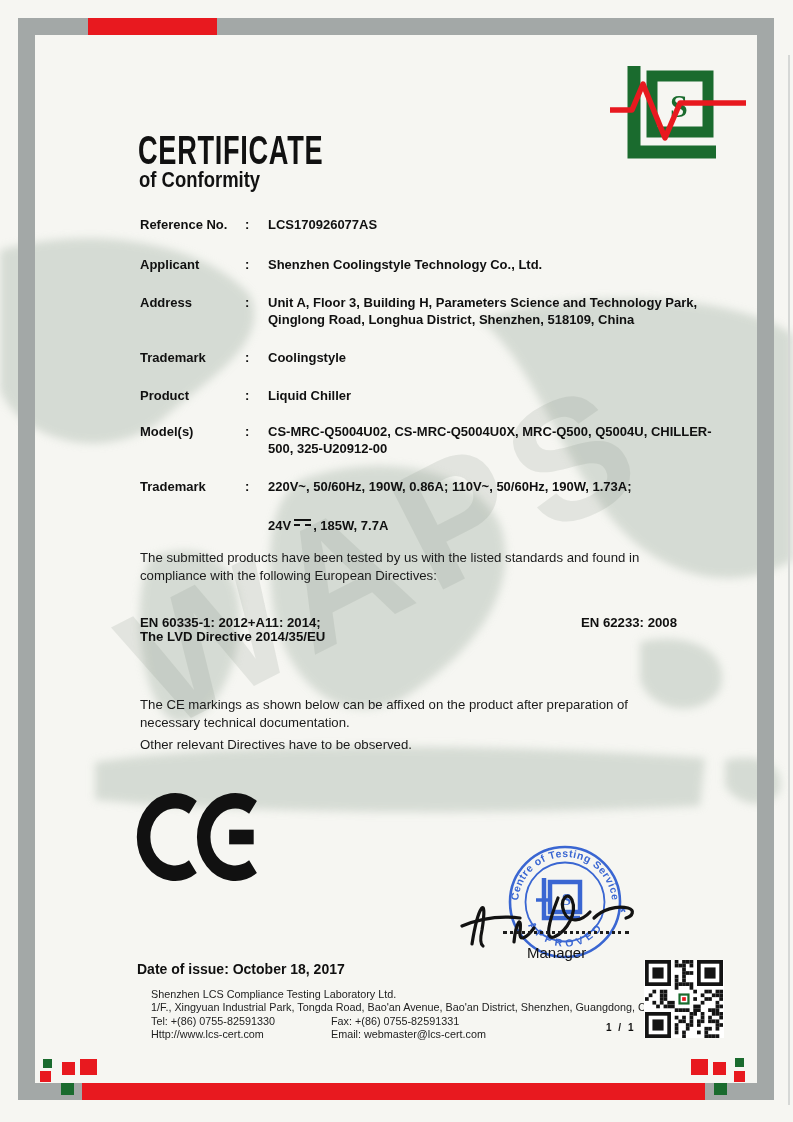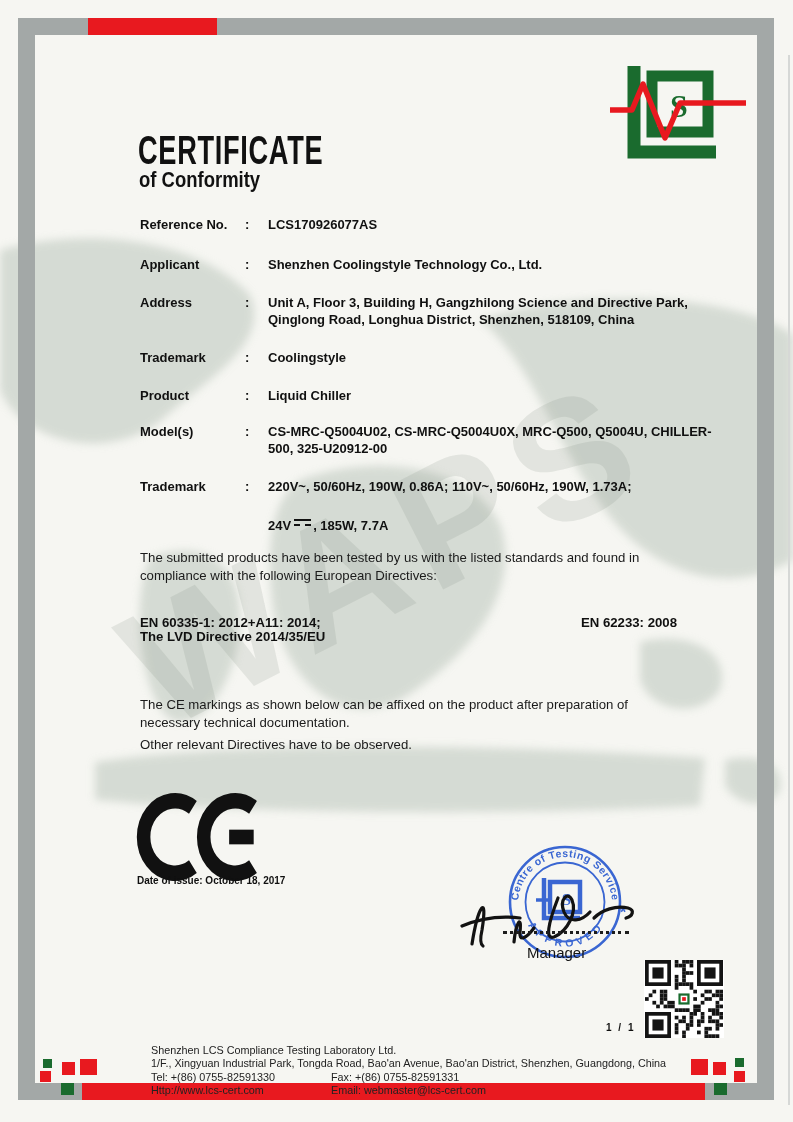--- a/index.html
+++ b/index.html
@@ -48,28 +48,28 @@
   .dc-symbol{display:inline-block; width:17px; height:10px; border-top:2.5px solid #111;
     position:relative; margin:0 2px 0 3px; vertical-align:-1px;}
   .dc-symbol::after{content:""; position:absolute; left:0; top:2.5px; width:100%;
     border-top:2.5px dashed #111;}
   
   .para{position:absolute; left:140px; width:532px; font-size:13.2px; line-height:17.5px; color:#1b1b1b;}
   .bold{font-weight:bold; color:#101010;margin-top:36px;}
   .standards-row{position:absolute; left:140px; width:537px; display:flex;
     justify-content:space-between; font-size:13.2px; font-weight:bold; color:#101010;gap:42px;}
   .ce-mark{position:absolute; left:136px; top:790px;}
-  .date-issue{position:absolute; left:137px; top:875px; font-size:10px; font-weight:bold; color:#101010;}
+  .date-issue{position:absolute; left:137px; top:961px; font-size:14px; font-weight:bold; color:#101010;}
   
   .stamp{position:absolute; left:492px; top:838px; opacity:0.93;}
   .signature{position:absolute; left:458px; top:872px;}
   .sig-dots{position:absolute; left:503px; top:931px; width:126px; border-bottom:3px dotted #1d1d1d;}
   .manager{position:absolute; left:527px; top:944px; font-size:15px; color:#141414;}
   
-  .footer{position:absolute; left:151px; top:1044px; width:545px; font-size:10.8px;
+  .footer{position:absolute; left:151px; top:988px; width:545px; font-size:10.8px;
     line-height:13.4px; color:#222;}
   .footer-cols{display:flex;}
   .footer-col1{width:180px; flex:none;}
   .page-number{position:absolute; left:606px; top:1022px; font-size:10px; font-weight:bold;
     letter-spacing:2px; color:#101010;}
   .qr{position:absolute; left:644px; top:960px; width:80px; height:78px; background:#fff;}
 </style>
 </head>
 <body>
 
@@ -131,21 +131,21 @@
     <span class="f-value">LCS170926077AS</span>
   </div>
   <div class="field-row" style="top:256px">
     <span class="f-label">Applicant</span>
     <span class="f-colon">:</span>
     <span class="f-value">Shenzhen Coolingstyle Technology Co., Ltd.</span>
   </div>
   <div class="field-row" style="top:294px">
     <span class="f-label">Address</span>
     <span class="f-colon">:</span>
-    <span class="f-value">Unit A, Floor 3, Building H, Gangzhilong Science and Directive Park, Qinglong Road, Longhua District, Shenzhen, 518109, China</span>
+    <span class="f-value">Unit A, Floor 3, Building H, Parameters Science and Technology Park, Qinglong Road, Longhua District, Shenzhen, 518109, China</span>
   </div>
   <div class="field-row" style="top:349px">
     <span class="f-label">Trademark</span>
     <span class="f-colon">:</span>
     <span class="f-value">Coolingstyle</span>
   </div>
   <div class="field-row" style="top:387px">
     <span class="f-label">Product</span>
     <span class="f-colon">:</span>
     <span class="f-value">Liquid Chiller</span>

